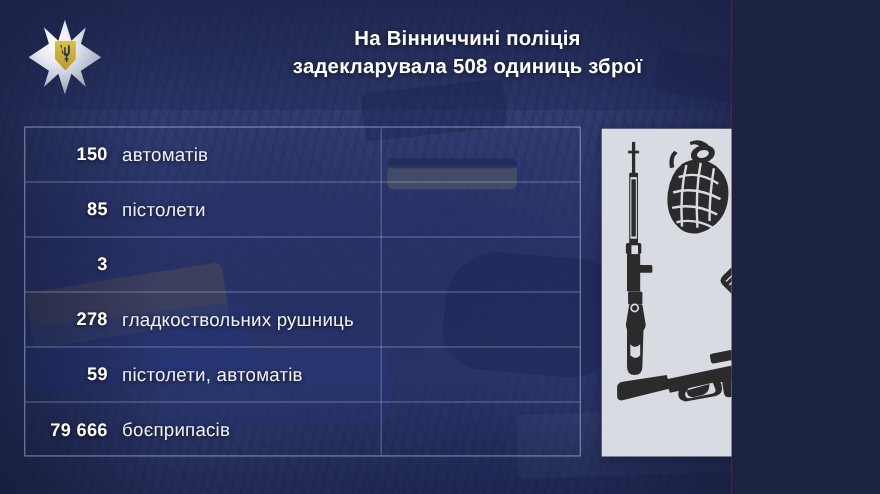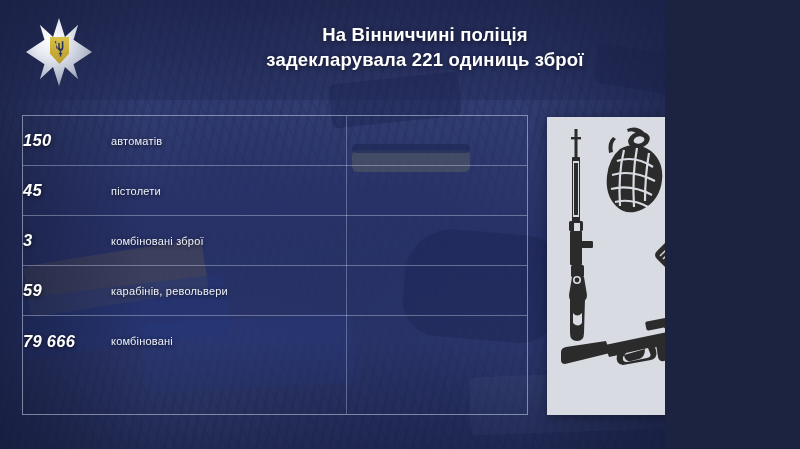--- a/index.html
+++ b/index.html
@@ -141,33 +141,33 @@
     display: flex;
     align-items: center;
     height: 50px;
     box-sizing: border-box;
     border-bottom: 1px solid rgba(206,214,236,.40);
   }
   .stats-row:last-child { border-bottom: none; }
   .stats-row .value {
     width: 88px;
     flex: 0 0 88px;
+    text-align: right;
     padding-right: 13px;
     box-sizing: border-box;
     color: #ffffff;
     font-size: 16.5px;
     font-weight: bold;
     letter-spacing: .3px;
     text-shadow: 0 1px 4px rgba(0,0,0,.7);
     white-space: nowrap;
-    font-style: italic;
   }
   .stats-row .label {
     color: #eef1f8;
-    font-size: 11px;
+    font-size: 17px;
     font-weight: normal;
     letter-spacing: .2px;
     text-shadow: 0 1px 4px rgba(0,0,0,.7);
     white-space: nowrap;
   }
   .table-vrule {
     position: absolute;
     left: 323px;
     top: 0;
     bottom: 0;
@@ -215,45 +215,48 @@
     <div class="shield"></div>
     <div class="trident">
       <svg viewBox="0 0 11 17" xmlns="http://www.w3.org/2000/svg">
         <path fill="#25325e" d="M0.6 1.2 h1.6 v6.0 q0 1.6 1.1 1.6 q1.0 0 1.0 -1.6 V3.0 h1.4 v4.2 q0 1.6 1.0 1.6 q1.1 0 1.1 -1.6 V1.2 h1.6 v6.3 q0 3.0 -2.2 3.3 l0 2.0 l1.1 0.6 l-0.1 1.1 l-1.0 -0.5 v2.4 h-1.4 v-2.4 l-1.0 0.5 l-0.1 -1.1 l1.1 -0.6 v-2.0 q-2.2 -0.3 -2.2 -3.3 z"></path>
       </svg>
     </div>
   </div>
 
   <div class="title">
     <span class="line">На Вінниччині поліція</span>
-    <span class="line">задекларувала 221 одиниць зброї</span>
+    <span class="line">задекларувала 508 одиниць зброї</span>
   </div>
 
   <div class="stats-table">
     <div class="table-vrule"></div>
 
     <div class="stats-row">
       <span class="value">150</span>
       <span class="label">автоматів</span>
     </div>
     <div class="stats-row">
-      <span class="value">45</span>
+      <span class="value">85</span>
       <span class="label">пістолети</span>
     </div>
     <div class="stats-row">
       <span class="value">3</span>
-      <span class="label">комбіновані зброї</span>
+    </div>
+    <div class="stats-row">
+      <span class="value">278</span>
+      <span class="label">гладкоствольних рушниць</span>
     </div>
     <div class="stats-row">
       <span class="value">59</span>
-      <span class="label">карабінів, револьвери</span>
+      <span class="label">пістолети, автоматів</span>
     </div>
     <div class="stats-row">
       <span class="value">79 666</span>
-      <span class="label">комбіновані</span>
+      <span class="label">боєприпасів</span>
     </div>
   </div>
 
   <div class="art-panel">
     <svg viewBox="0 0 231 298" xmlns="http://www.w3.org/2000/svg">
       <g fill="#2b2b2b">
 
         <g>
           <rect x="27.5" y="12" width="3" height="30"></rect>
           <rect x="24" y="20" width="10" height="2.4"></rect>

